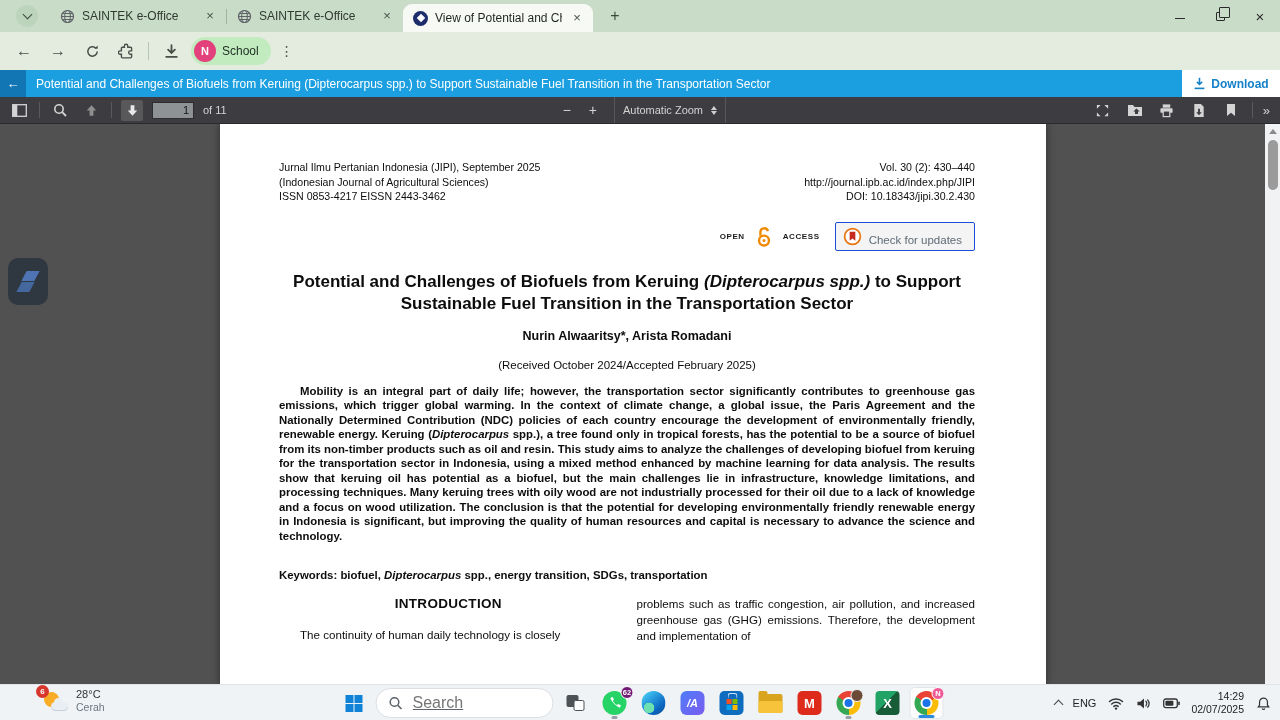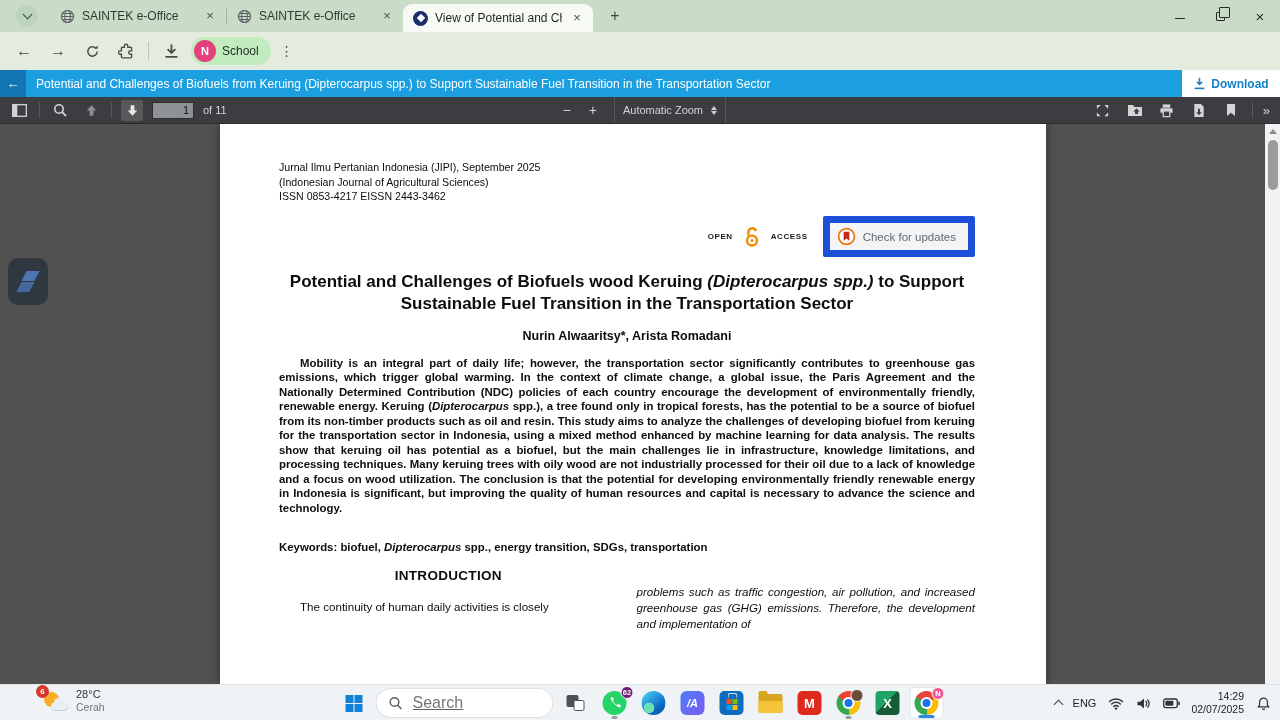--- a/index.html
+++ b/index.html
@@ -67,32 +67,32 @@
   .viewer{position:absolute;top:124px;left:0;right:0;bottom:36px;background:#515151;overflow:hidden;}
   .scrollbar{position:absolute;right:0;top:0;bottom:0;width:15px;background:#f1f2f3;}
   .sb-up{width:0;height:0;border-left:4px solid transparent;border-right:4px solid transparent;border-bottom:5px solid #8a8a8a;margin:5px auto 0;}
   .sb-thumb{position:absolute;top:16px;left:2.5px;width:10px;height:50px;border-radius:5px;background:#9b9b9b;}
   .page{position:absolute;left:220px;top:0;width:826px;height:560px;background:#fff;box-shadow:0 0 8px rgba(0,0,0,.45);overflow:hidden;color:#0d0d0d;}
   .pinner{padding:36px 71px 0 59px;}
   .phead{display:flex;justify-content:space-between;font-size:10.6px;line-height:14.6px;}
   .phr{text-align:right;}
   .badges{margin-top:17px;display:flex;justify-content:flex-end;align-items:center;gap:15px;height:32px;}
   .oa{display:flex;align-items:center;gap:11px;font-size:8px;font-weight:bold;letter-spacing:.6px;color:#1c1c1c;justify-content:center;}
-  .cfu{display:flex;align-items:center;gap:7px;border:7px solid #1d4ed8;background:#f4f4f4;padding:4px 12px 4px 7px;font-size:11.5px;color:#5e6b76;border-radius:2px;}
+  .cfu{display:flex;align-items:flex-end;gap:7px;border:1px solid #1d4ed8;background:#f4f4f4;padding:4px 12px 4px 7px;font-size:11.5px;color:#5e6b76;border-radius:2px;}
   .ptitle{margin:18px auto 0;max-width:692px;text-align:center;font-size:17px;font-weight:bold;line-height:22px;}
   .pauth{margin-top:14px;text-align:center;font-size:12.5px;font-weight:bold;}
   .precv{margin-top:16px;text-align:center;font-size:11.5px;}
   .pabsh{margin-top:20px;text-align:center;font-size:13.5px;font-weight:bold;letter-spacing:.4px;}
   .pabs{margin-top:13px;text-align:justify;font-weight:bold;font-size:11.4px;line-height:14.5px;text-indent:21px;}
   .pkw{margin-top:26px;font-weight:bold;font-size:11.4px;}
   .pcols{margin-top:15px;display:flex;gap:19px;}
   .pcol{width:50%;}
   .pintroh{text-align:center;font-size:13.5px;font-weight:bold;letter-spacing:.3px;}
   .pintro{margin-top:16px;text-align:justify;font-size:11.6px;line-height:15.8px;text-indent:21px;}
-  .pintro.r{margin-top:16px;text-indent:0;font-style:italic;}
+  .pintro.r{margin-top:0;text-indent:0;}
   .it{font-style:italic;}
 
   
   .floattool{position:absolute;left:8px;top:258px;width:40px;height:47px;border-radius:10px;background:rgba(42,51,62,.88);display:flex;align-items:center;justify-content:center;z-index:5;}
   .ftlogo{position:relative;width:20px;height:24px;}
   .ft1,.ft2{position:absolute;width:13px;height:10px;background:#44679e;transform:skewX(-28deg);}
   .ft1{left:6px;top:1px;background:#4e74b4;}
   .ft2{left:1px;top:12px;}
 
   
@@ -304,47 +304,53 @@
 
   <div class="viewer">
     <div class="page">
       <div class="pinner">
         <div class="phead">
           <div class="phl">
             <div>Jurnal Ilmu Pertanian Indonesia (JIPI), September 2025</div>
             <div>(Indonesian Journal of Agricultural Sciences)</div>
             <div>ISSN 0853-4217 EISSN 2443-3462</div>
           </div>
+          <div class="phr">
+            <div>Vol. 30 (2): 430–440</div>
+            <div>http://journal.ipb.ac.id/index.php/JIPI</div>
+            <div>DOI: 10.18343/jipi.30.2.430</div>
+          </div>
         </div>
         <div class="badges">
           <div class="oa">
             <span>OPEN</span>
             <svg width="16" height="22" viewBox="0 0 20 27">
                 <circle cx="10" cy="18" r="6.2" fill="none" stroke="#f18a00" stroke-width="3"></circle>
                 <circle cx="10" cy="18" r="1.9" fill="#f18a00"></circle>
                 <path d="M5.5 12V7.5a4.8 4.8 0 0 1 9.4-1.4" fill="none" stroke="#f18a00" stroke-width="3"></path>
               </svg>
             <span>ACCESS</span>
           </div>
           <div class="cfu">
             <svg width="19" height="19" viewBox="0 0 20 20">
                 <circle cx="10" cy="10" r="8.3" fill="#fff" stroke="#e87511" stroke-width="1.8"></circle>
                 <path d="M7 5h6v9.4l-3-2.3-3 2.3z" fill="#c52a1f"></path>
               </svg>
             <span>Check for updates</span>
           </div>
         </div>
-        <div class="ptitle"><span>Potential and Challenges of Biofuels wood Keruing </span><span class="it">(Dipterocarpus spp.)</span><span> to Support Sustainable Fuel Transition in the Transportation Sector</span></div>
+        <div class="ptitle"><span>Potential and Challenges of Biofuels from Keruing </span><span class="it">(Dipterocarpus spp.)</span><span> to Support Sustainable Fuel Transition in the Transportation Sector</span></div>
         <div class="pauth">Nurin Alwaaritsy*, Arista Romadani</div>
+        <div class="precv">(Received October 2024/Accepted February 2025)</div>
         <p class="pabs"><span>Mobility is an integral part of daily life; however, the transportation sector significantly contributes to greenhouse gas emissions, which trigger global warming. In the context of climate change, a global issue, the Paris Agreement and the Nationally Determined Contribution (NDC) policies of each country encourage the development of environmentally friendly, renewable energy. Keruing (</span><span class="it">Dipterocarpus</span><span> spp.), a tree found only in tropical forests, has the potential to be a source of biofuel from its non-timber products such as oil and resin. This study aims to analyze the challenges of developing biofuel from keruing for the transportation sector in Indonesia, using a mixed method enhanced by machine learning for data analysis. The results show that keruing oil has potential as a biofuel, but the main challenges lie in infrastructure, knowledge limitations, and processing techniques. Many keruing trees with oily wood are not industrially processed for their oil due to a lack of knowledge and a focus on wood utilization. The conclusion is that the potential for developing environmentally friendly renewable energy in Indonesia is significant, but improving the quality of human resources and capital is necessary to advance the science and technology.</span></p>
         <div class="pkw"><span>Keywords: biofuel, </span><span class="it">Dipterocarpus</span><span> spp., energy transition, SDGs, transportation</span></div>
         <div class="pcols">
           <div class="pcol">
             <div class="pintroh">INTRODUCTION</div>
-            <p class="pintro">The continuity of human daily activities is closely</p>
+            <p class="pintro">The continuity of human daily technology is closely</p>
           </div>
           <div class="pcol">
             <p class="pintro r">problems such as traffic congestion, air pollution, and increased greenhouse gas (GHG) emissions. Therefore, the development and implementation of</p>
           </div>
         </div>
       </div>
     </div>
     <div class="scrollbar">
       <div class="sb-up"></div>
       <div class="sb-thumb"></div>

